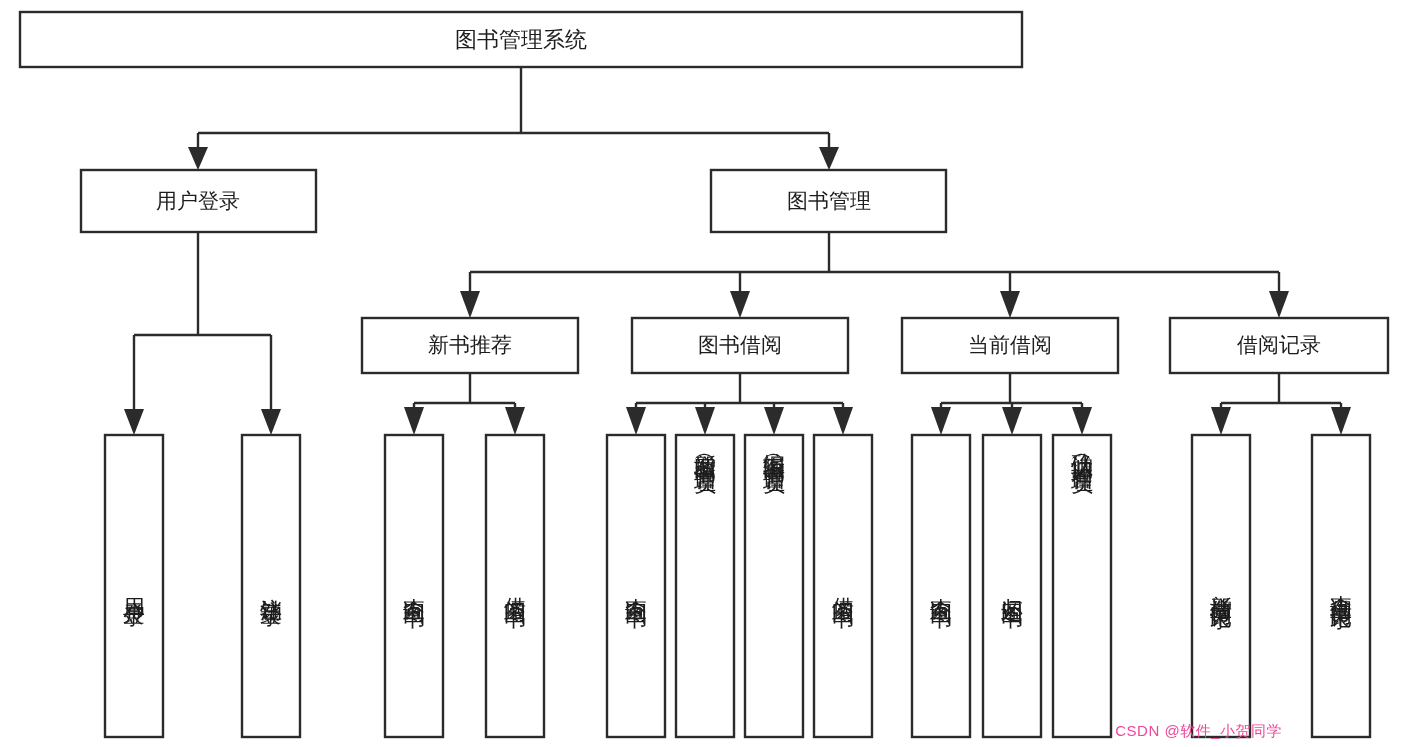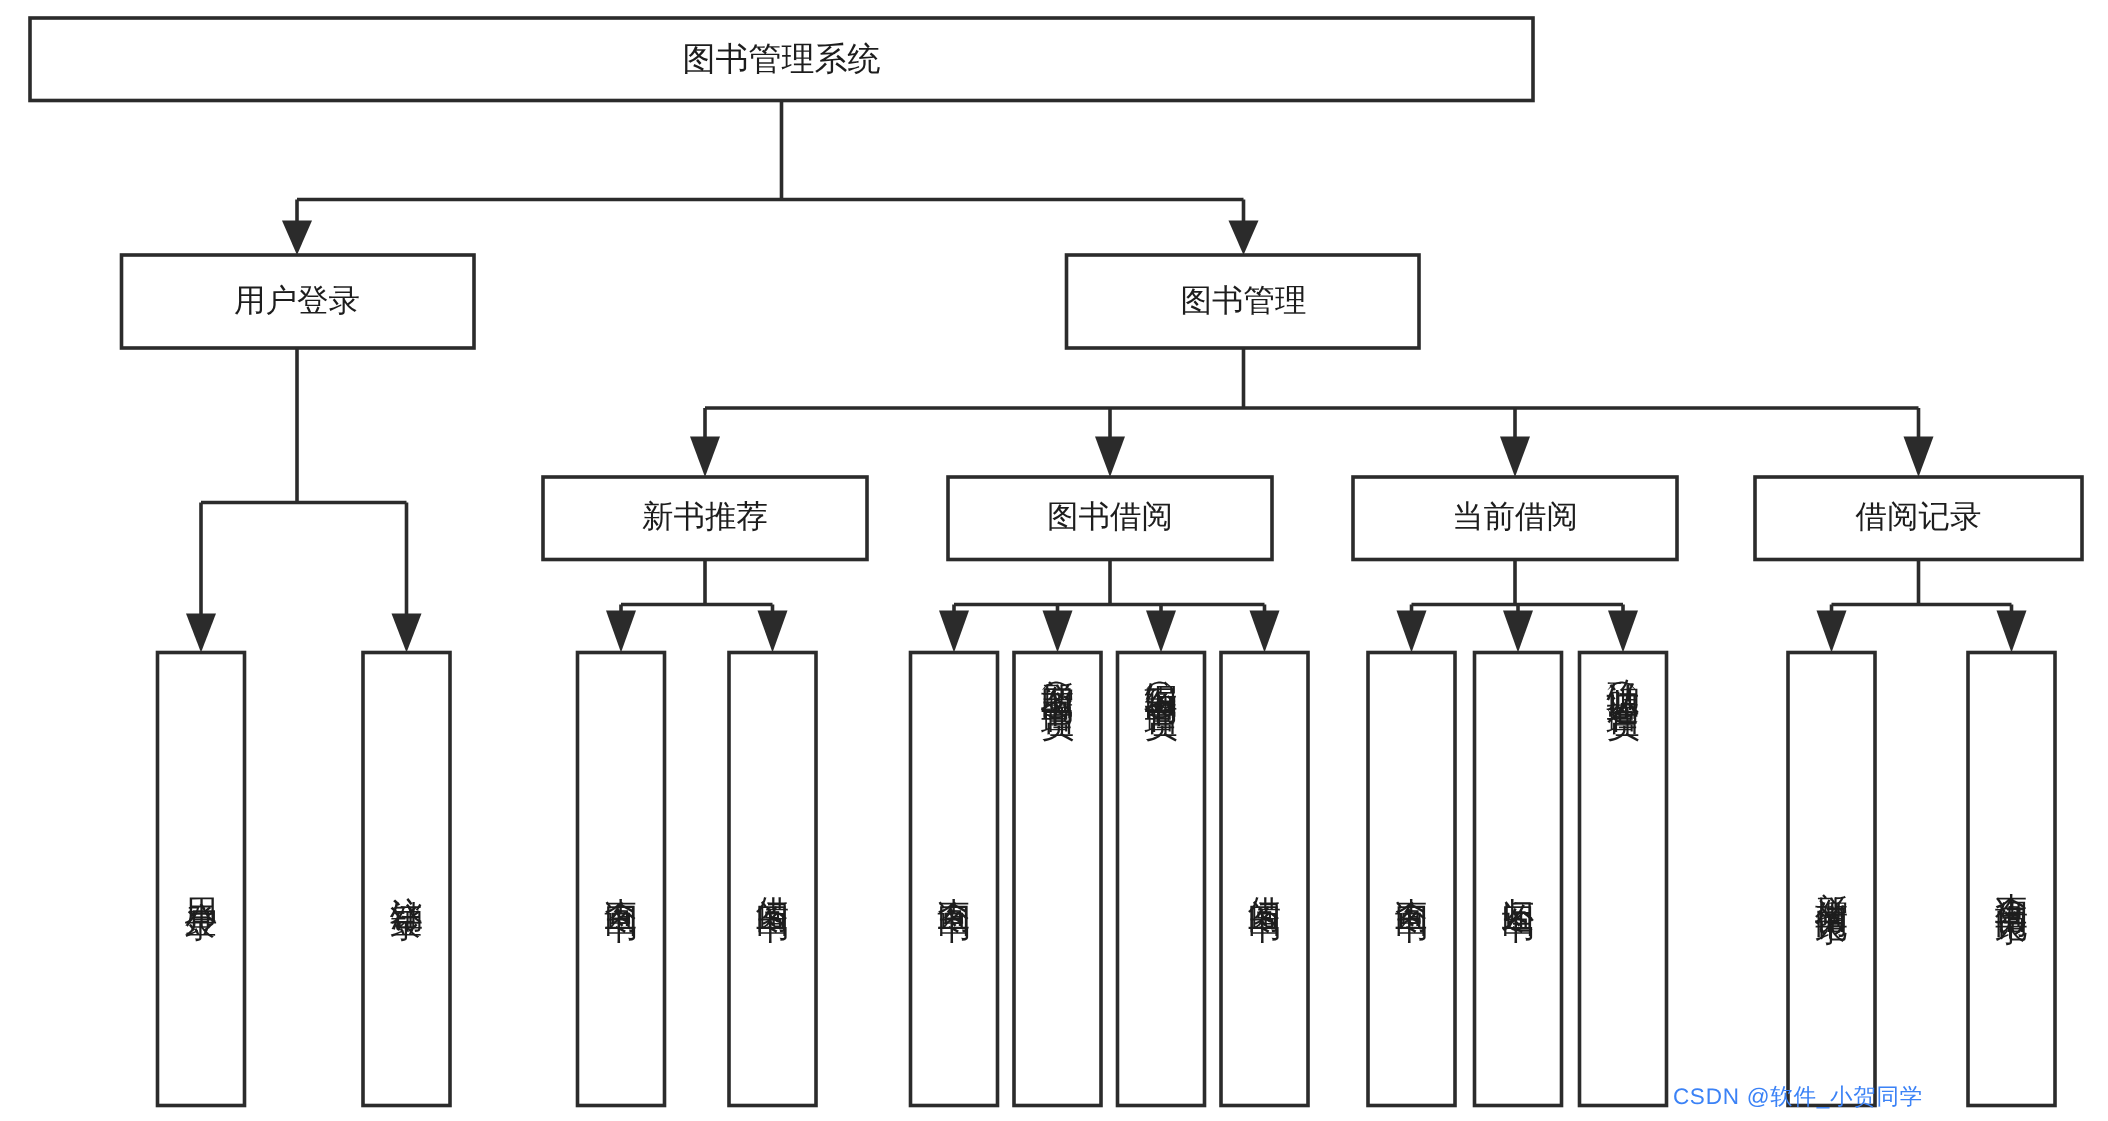--- a/index.html
+++ b/index.html
@@ -74,21 +74,21 @@
     color: #1d1d1d;
     white-space: nowrap;
     text-align: center;
   }
   .watermark {
     position: absolute;
     right: 10px;
     bottom: 6px;
     font-family: "Liberation Sans", "DejaVu Sans", sans-serif;
     font-size: 15px;
-    color: #3b82f6;
+    color: #ec4899;
     letter-spacing: 0.5px;
     white-space: nowrap;
   }
 </style>
 </head>
 <body>
 
 <div id="diagram-root">
 
   <svg class="diagram-canvas" viewBox="0 0 1405 747">

